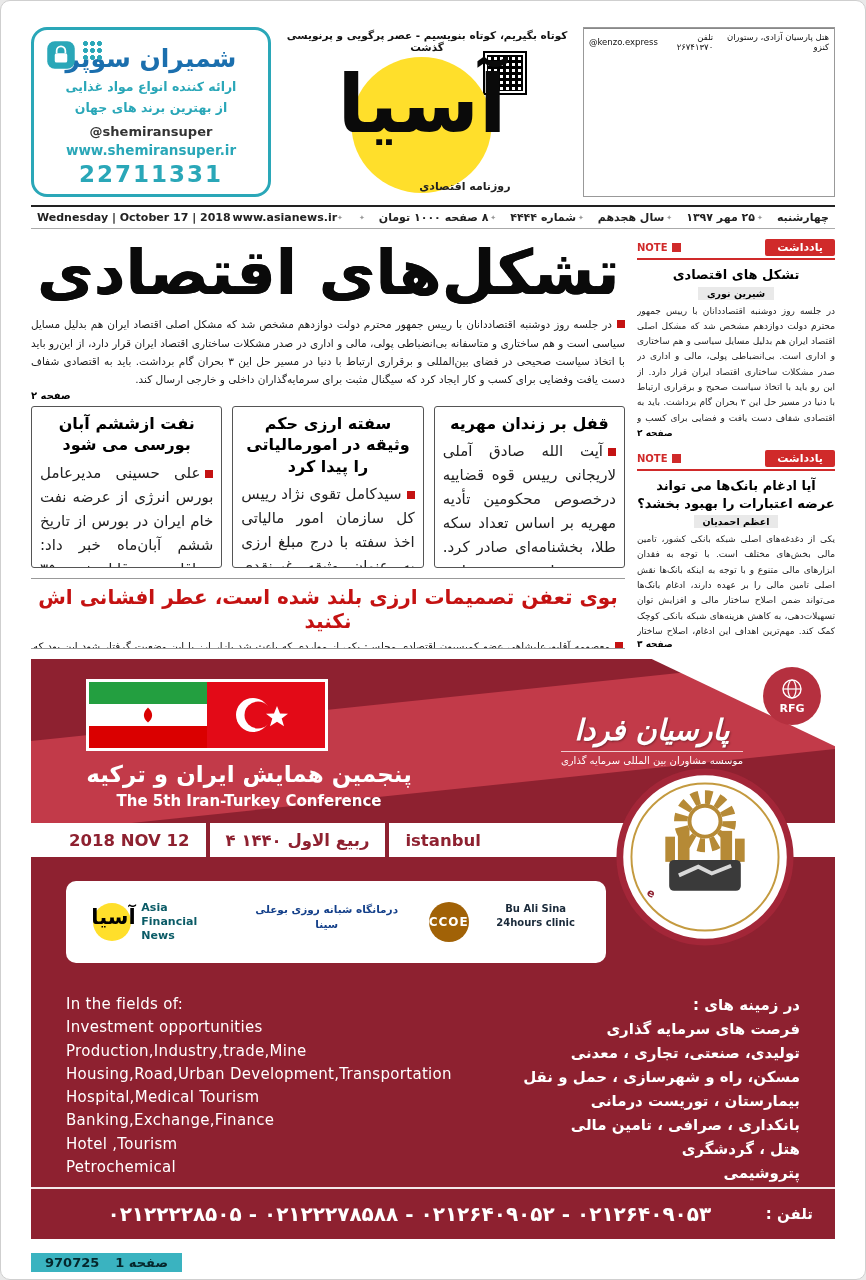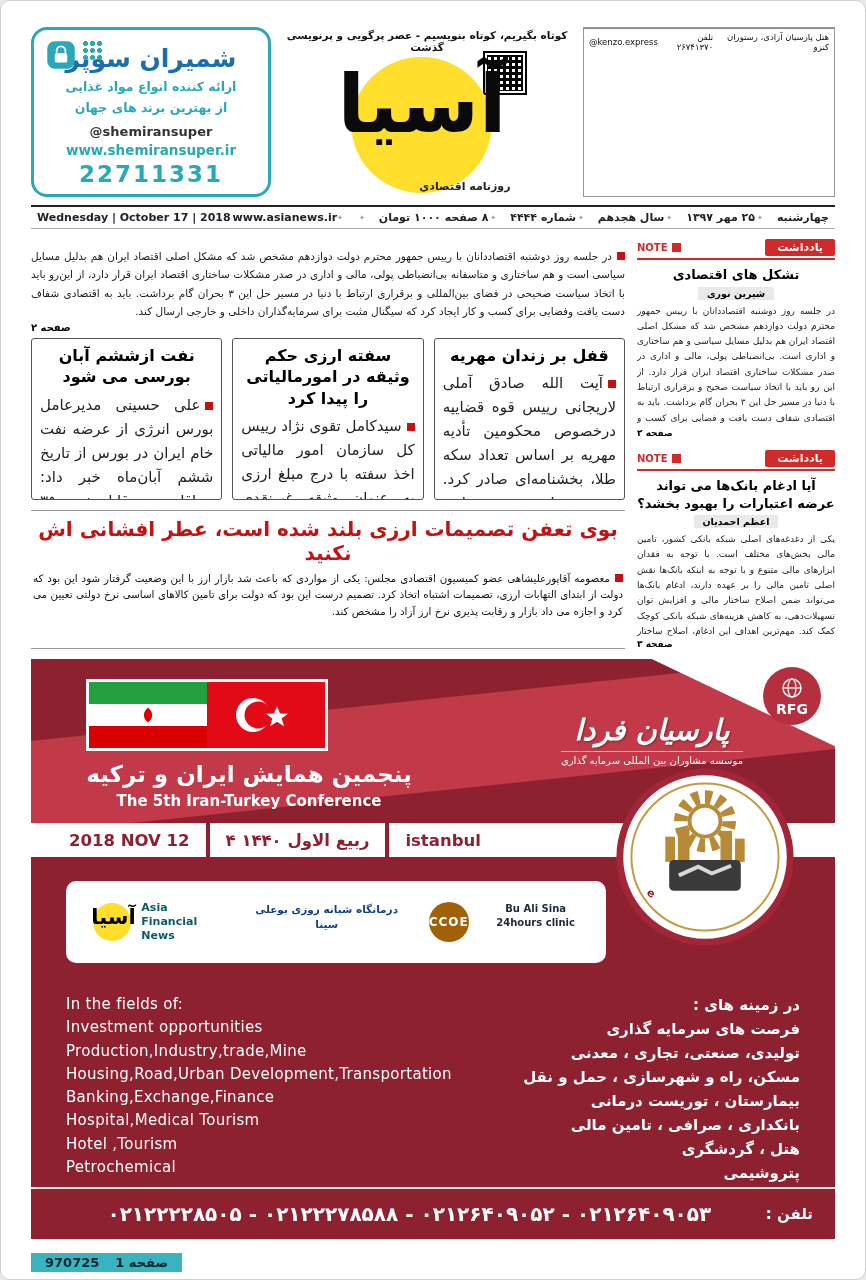--- a/index.html
+++ b/index.html
@@ -84,21 +84,21 @@
   .redstrip h2 { color:#c41212; font-size:20px; font-weight:bold; text-align:center; margin-bottom:5px; }
   .redstrip p { font-size:10.3px; line-height:1.65; text-align:justify; color:#111; }
 
   
   .conference { position:relative; margin:10px 30px 0; height:580px; background:#8e2130; overflow:hidden; color:#fff; }
   .band { position:absolute; left:-60px; top:40px; width:115%; height:92px; background:#c23a49; transform:rotate(-6deg); }
   .corner { position:absolute; right:0; top:0; width:235px; height:112px; background:#fff;
             clip-path:polygon(22% 0,100% 0,100% 78%); }
   .rfg { position:absolute; right:14px; top:8px; width:58px; height:58px; border-radius:50%; background:#b5303f;
          display:flex; flex-direction:column; align-items:center; justify-content:center; gap:1px;
-         font-size:14px; font-weight:bold; color:#fff; z-index:2; }
+         font-size:11px; font-weight:bold; color:#fff; z-index:2; }
   .parsian { position:absolute; right:92px; top:54px; text-align:center; z-index:2; }
   .p-title { font-size:29px; font-weight:bold; font-style:italic; text-shadow:1px 1px 2px rgba(0,0,0,.35); }
   .p-sub { font-size:10px; margin-top:4px; border-top:1px solid rgba(255,255,255,.75); padding-top:3px; }
   .flags { position:absolute; left:55px; top:20px; display:flex; border:3px solid #fff; z-index:2; }
   .titles { position:absolute; left:18px; top:102px; width:400px; text-align:center; z-index:2; }
   .t-fa { font-size:23px; font-weight:bold; }
   .t-en { font-size:15px; font-weight:bold; margin-top:5px; direction:ltr; }
   .date-strip { position:absolute; left:0; right:0; top:164px; height:34px; background:#fff;
                 display:flex; align-items:center; direction:ltr; color:#8e2130; padding-left:22px; z-index:1; }
   .ds-item { font-weight:bold; font-size:16.5px; padding:0 16px; border-right:4px solid #8e2130;
@@ -202,20 +202,21 @@
           <span class="note-en">NOTE</span>
         </div>
         <div class="note-title">آیا ادغام بانک‌ها می تواند عرضه اعتبارات را بهبود بخشد؟</div>
         <div class="note-author">اعظم احمدیان</div>
         <div class="note-body">یکی از دغدغه‌های اصلی شبکه بانکی کشور، تامین مالی بخش‌های مختلف است. با توجه به فقدان ابزارهای مالی متنوع و با توجه به اینکه بانک‌ها نقش اصلی تامین مالی را بر عهده دارند، ادغام بانک‌ها می‌تواند ضمن اصلاح ساختار مالی و افزایش توان تسهیلات‌دهی، به کاهش هزینه‌های شبکه بانکی کوچک کمک کند. مهم‌ترین اهداف این ادغام، اصلاح ساختار مالی، تجمیع منابع و افزایش قدرت تسهیلات‌دهی است. این امر می‌تواند به افزایش دسترسی بنگاه‌های اقتصادی به تسهیلات مالی انجامد.</div>
         <div class="note-page">صفحه ۳</div>
       </div>
     </aside>
 
     <main class="main">
+      <h1 class="headline">تشکل‌های اقتصادی</h1>
       <p class="lead">در جلسه روز دوشنبه اقتصاددانان با رییس جمهور محترم دولت دوازدهم مشخص شد که مشکل اصلی اقتصاد ایران هم بدلیل مسایل سیاسی است و هم ساختاری و متاسفانه بی‌انضباطی پولی، مالی و اداری در صدر مشکلات ساختاری اقتصاد ایران قرار دارد، از این‌رو باید با اتخاذ سیاست صحیحی در فضای بین‌المللی و برقراری ارتباط با دنیا در مسیر حل این ۳ بحران گام برداشت. باید به اقتصادی شفاف دست یافت وفضایی برای کسب و کار ایجاد کرد که سیگنال مثبت برای سرمایه‌گذاران داخلی و خارجی ارسال کند.</p>
       <div class="lead-page">صفحه ۲</div>
 
       <div class="boxes">
         <article class="box">
           <h2>قفل بر زندان مهریه</h2>
           <p class="bullet">آیت الله صادق آملی لاریجانی رییس قوه قضاییه درخصوص محکومین تأدیه مهریه بر اساس تعداد سکه طلا، بخشنامه‌ای صادر کرد. بدین وسیله مقرر می‌دارد: ترتیبی اتخاذ گردد تا دادگاه‌ها به صورت خارج از نوبت و بدون تعیین وقت رسیدگی نسبت به درخواست تعدیل که از سوی زوج تقدیم می‌گردد.</p>
           <div class="bpage">صفحه ۲</div>
         </article>
         <article class="box">
@@ -320,22 +321,22 @@
         <div class="clinic-en">Bu Ali Sina 24hours clinic</div>
       </div>
     </div>
 
     <div class="fields">
       <div class="fields-en">
         <div>In the fields of:</div>
         <div>Investment opportunities</div>
         <div>Production,Industry,trade,Mine</div>
         <div>Housing,Road,Urban Development,Transportation</div>
+        <div>Hospital,Medical Tourism</div>
         <div>Banking,Exchange,Finance</div>
-        <div>Hospital,Medical Tourism</div>
         <div>Hotel ,Tourism</div>
         <div>Petrochemical</div>
       </div>
       <div class="fields-fa">
         <div>در زمینه های :</div>
         <div>فرصت های سرمایه گذاری</div>
         <div>تولیدی، صنعتی، تجاری ، معدنی</div>
         <div>مسکن، راه و شهرسازی ، حمل و نقل</div>
         <div>بیمارستان ، توریست درمانی</div>
         <div>بانکداری ، صرافی ، تامین مالی</div>

